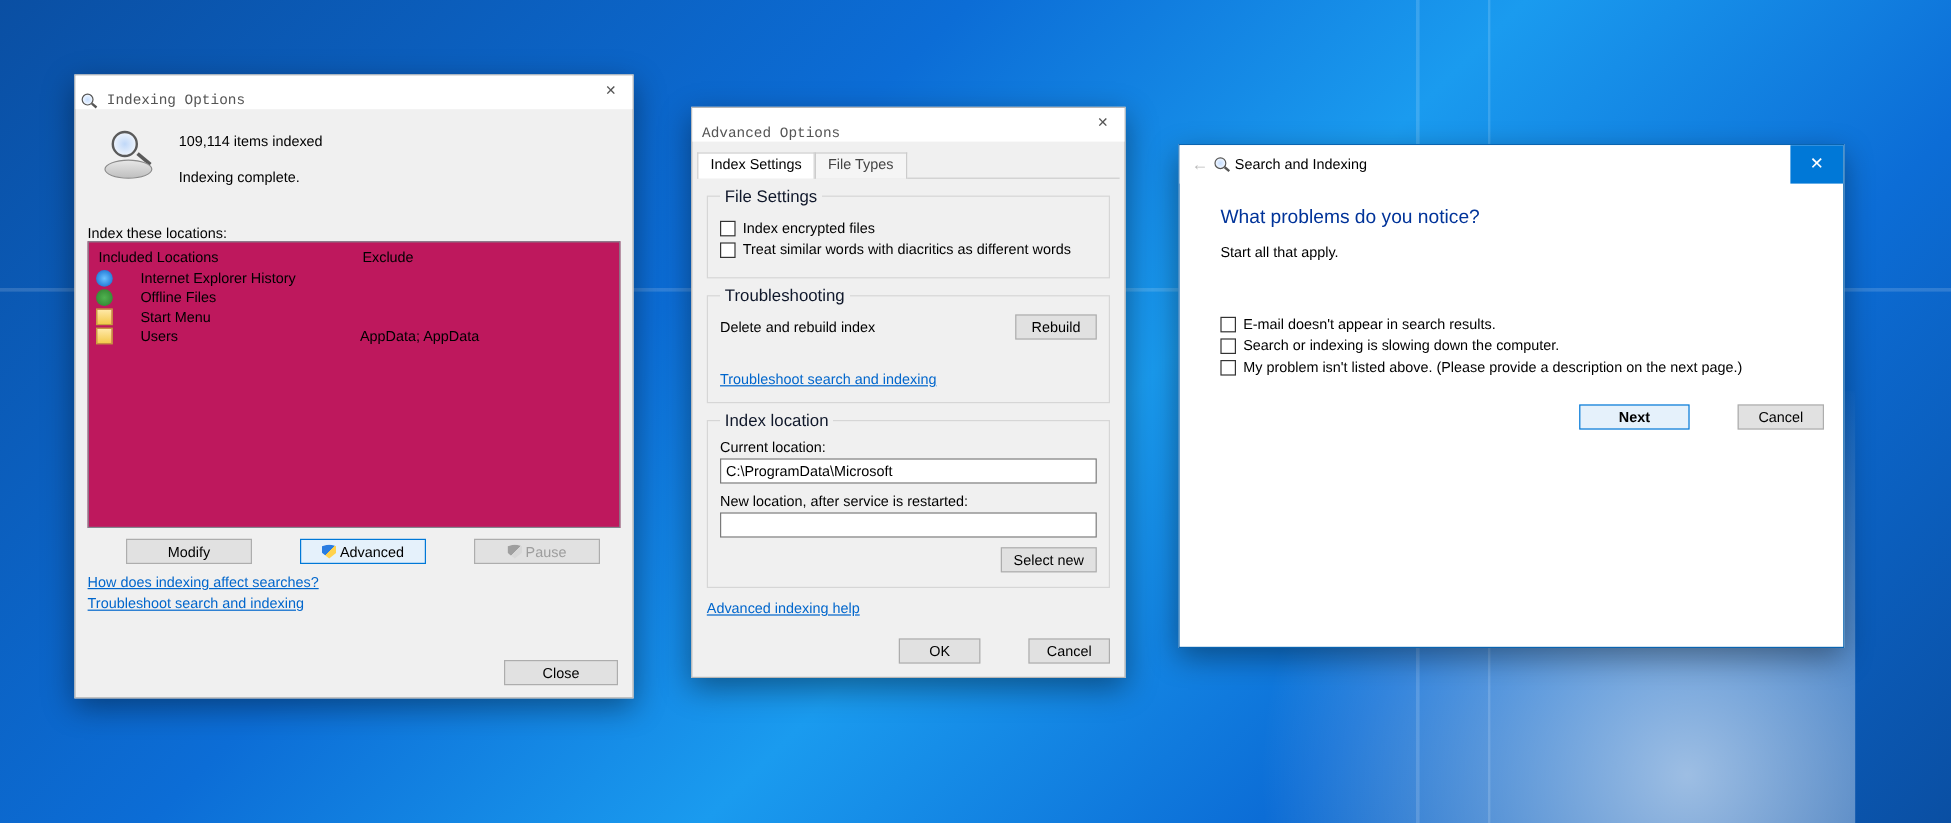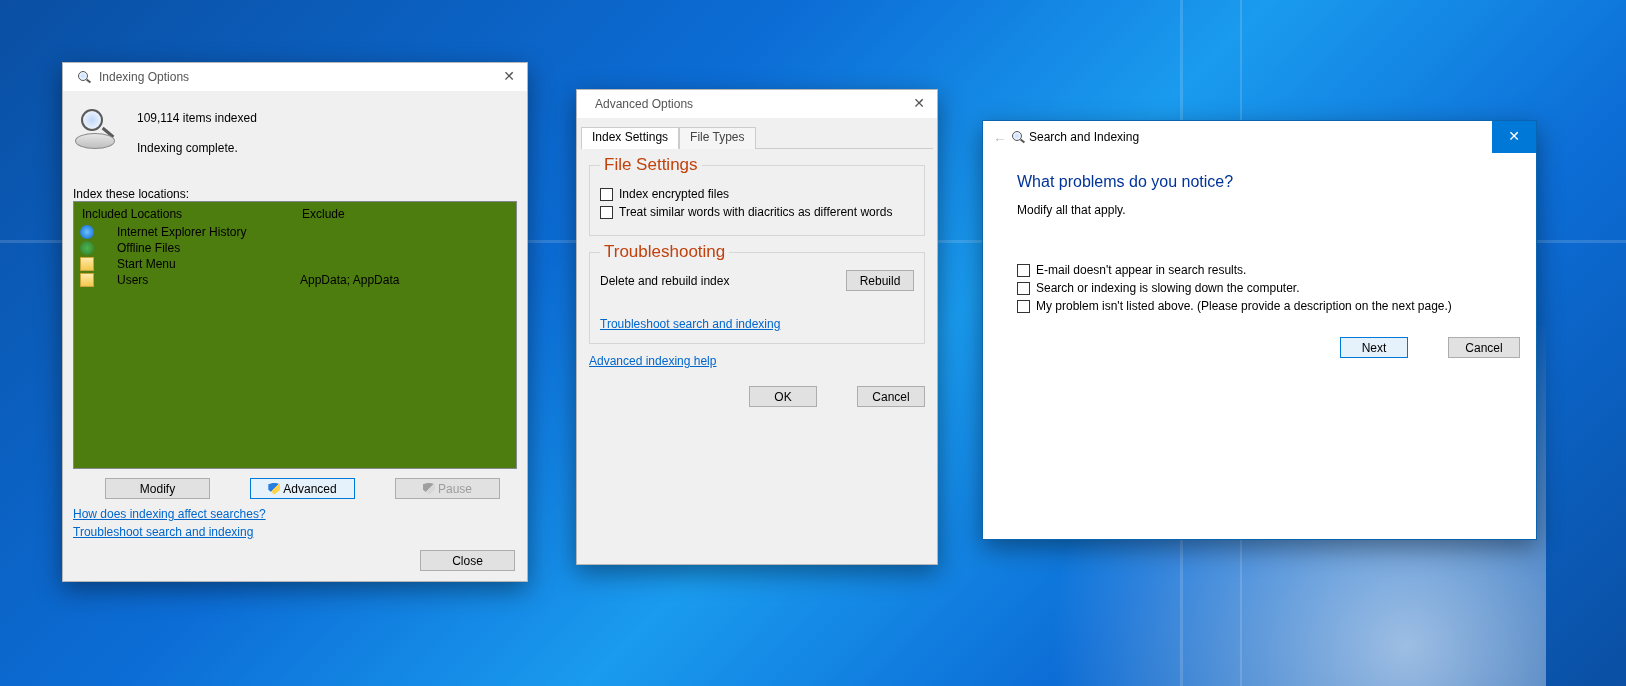--- a/index.html
+++ b/index.html
@@ -31,26 +31,27 @@
 
   .win {
     position: absolute;
     background: #fff;
     box-shadow: 0 8px 24px rgba(0,0,0,0.4);
   }
   .win-border { border: 1px solid #b6b6b6; }
 
   .titlebar {
     display: flex;
-    align-items: center;
+    align-items: flex-end;
     height: 28px;
     background: #fff;
     color: #555;
-    padding-left: 14px;
-    position: relative;
+    padding-left: 4px;
+    position: relative;
+    font-family: Liberation Mono, monospace;
   }
   .titlebar .title-text { margin-left: 4px; }
   .titlebar .close-x {
     position: absolute;
     right: 0;
     top: 0;
     width: 36px;
     height: 28px;
     text-align: center;
     line-height: 26px;
@@ -105,22 +106,22 @@
     font-size: 12px;
     margin-left: 32px;
   }
   .btn.default { border: 1px solid #0078d7; background: #e5f1fb; }
   .btn.disabled { color: #9d9d9d; }
 
   .link { color: #0066cc; text-decoration: underline; }
 
   .listbox {
     border: 1px solid #828790;
-    background: #4d7c0f;
-    height: 268px;
+    background: #be185d;
+    height: 239px;
     display: flex;
   }
   .listbox .col { padding: 2px 6px; }
   .listbox .col.left { width: 220px; border-right: 0; }
   .listbox .col.right { flex: 1; }
   .listbox .hdr {
     font-size: 12px;
     padding: 3px 2px;
   }
   .item-row { display: flex; align-items: center; height: 16px; gap: 21px; }
@@ -128,21 +129,21 @@
 
   .folder-ico { background: linear-gradient(#ffe9a8,#f3c94c); border:1px solid #c8a33e; }
   .offline-ico { background: radial-gradient(#4fb24f,#2d7d2d); border-radius:50%; }
   .ie-ico { background: radial-gradient(#6cc2ff,#0a61c9); border-radius:50%; }
 
   fieldset {
     border: 1px solid #d6d6d6;
     margin: 6px 12px;
     padding: 8px 10px 12px;
   }
-  legend { font-size: 17px; padding: 0 4px; color: #c2410c; }
+  legend { font-size: 14px; padding: 0 4px; color: #0f172a; }
 
   .check-row { display:flex; align-items:center; margin:4px 0; }
   .check-row input[type=checkbox] {
     width: 13px;
     height: 13px;
     margin: 0 6px 0 0;
     appearance: none;
     border: 1px solid #333;
     background: #fff;
   }
@@ -239,21 +240,21 @@
 <div class="bg-line" style="top:0;bottom:0;left:1240px;width:2px;"></div>
 <div class="bg-flare"></div>
 
 <div class="win win-border" style="left:62px; top:62px; width:466px; height:520px; background:#f0f0f0;">
   <div class="titlebar" style="background:#fff;">
     <span class="small-mag"></span>
     <span class="title-text">Indexing Options</span>
     <div class="close-x">✕</div>
   </div>
 
-  <div style="display:flex; align-items:flex-start; padding:14px 10px 6px 8px;">
+  <div style="display:flex; align-items:flex-start; padding:14px 10px 6px 20px;">
     <div class="mag-icon">
       <div class="glass"></div>
         <div class="handle"></div>
         <div class="disc"></div>
     </div>
     <div style="padding:6px 0 0 18px;">
       <div>109,114 items indexed</div>
       <div style="margin-top:16px;">Indexing complete.</div>
     </div>
   </div>
@@ -341,20 +342,30 @@
     <legend>Troubleshooting</legend>
     <div style="display:flex; align-items:center; justify-content:space-between;">
       <span>Delete and rebuild index</span>
       <div class="btn" style="width:68px;">
           <span>Rebuild</span>
         </div>
     </div>
     <div style="margin-top:26px;"><a class="link">Troubleshoot search and indexing</a></div>
   </fieldset>
 
+  <fieldset>
+    <legend>Index location</legend>
+    <div>Current location:</div>
+    <input class="text-input" readonly="" style="margin: 2px 0px 8px;" value="C:\ProgramData\Microsoft">
+    <div>New location, after service is restarted:</div>
+    <input class="text-input" readonly="" style="margin: 2px 0px 8px;">
+    <div style="text-align:right;"><div class="btn" style="width:80px;">
+          <span>Select new</span>
+        </div></div>
+  </fieldset>
 
   <div style="padding:4px 12px;"><a class="link">Advanced indexing help</a></div>
 
   <div style="display:flex; justify-content:flex-end; gap:8px; padding:14px 12px 0;">
     <div class="btn" style="width:68px;">
         <span>OK</span>
       </div>
     <div class="btn" style="width:68px;">
         <span>Cancel</span>
       </div>
@@ -364,37 +375,37 @@
 <div class="win" style="left:982px; top:120px; width:555px; height:420px; background:#fff; border:1px solid #0a64b0;">
   <div class="wiz-header">
     <span class="back">←</span>
     <span class="small-mag"></span>
     <span>Search and Indexing</span>
     <div class="close">✕</div>
   </div>
 
   <div class="wiz-body">
     <h2>What problems do you notice?</h2>
-    <div style="margin-bottom:46px;">Modify all that apply.</div>
+    <div style="margin-bottom:46px;">Start all that apply.</div>
 
     <div class="check-row">
         <input type="checkbox" style="">
         <span>E-mail doesn't appear in search results.</span>
       </div>
     <div class="check-row">
         <input type="checkbox" style="">
         <span>Search or indexing is slowing down the computer.</span>
       </div>
     <div class="check-row">
         <input type="checkbox" style="">
         <span>My problem isn't listed above. (Please provide a description on the next page.)</span>
       </div>
   </div>
 
   <div class="wiz-footer">
-    <div class="btn default" style="width:68px;">
+    <div class="btn default" style="width:92px;font-weight:bold;">
         <span>Next</span>
       </div>
     <div class="btn" style="width:72px;">
         <span>Cancel</span>
       </div>
   </div>
 </div>
 
 </body></html>

